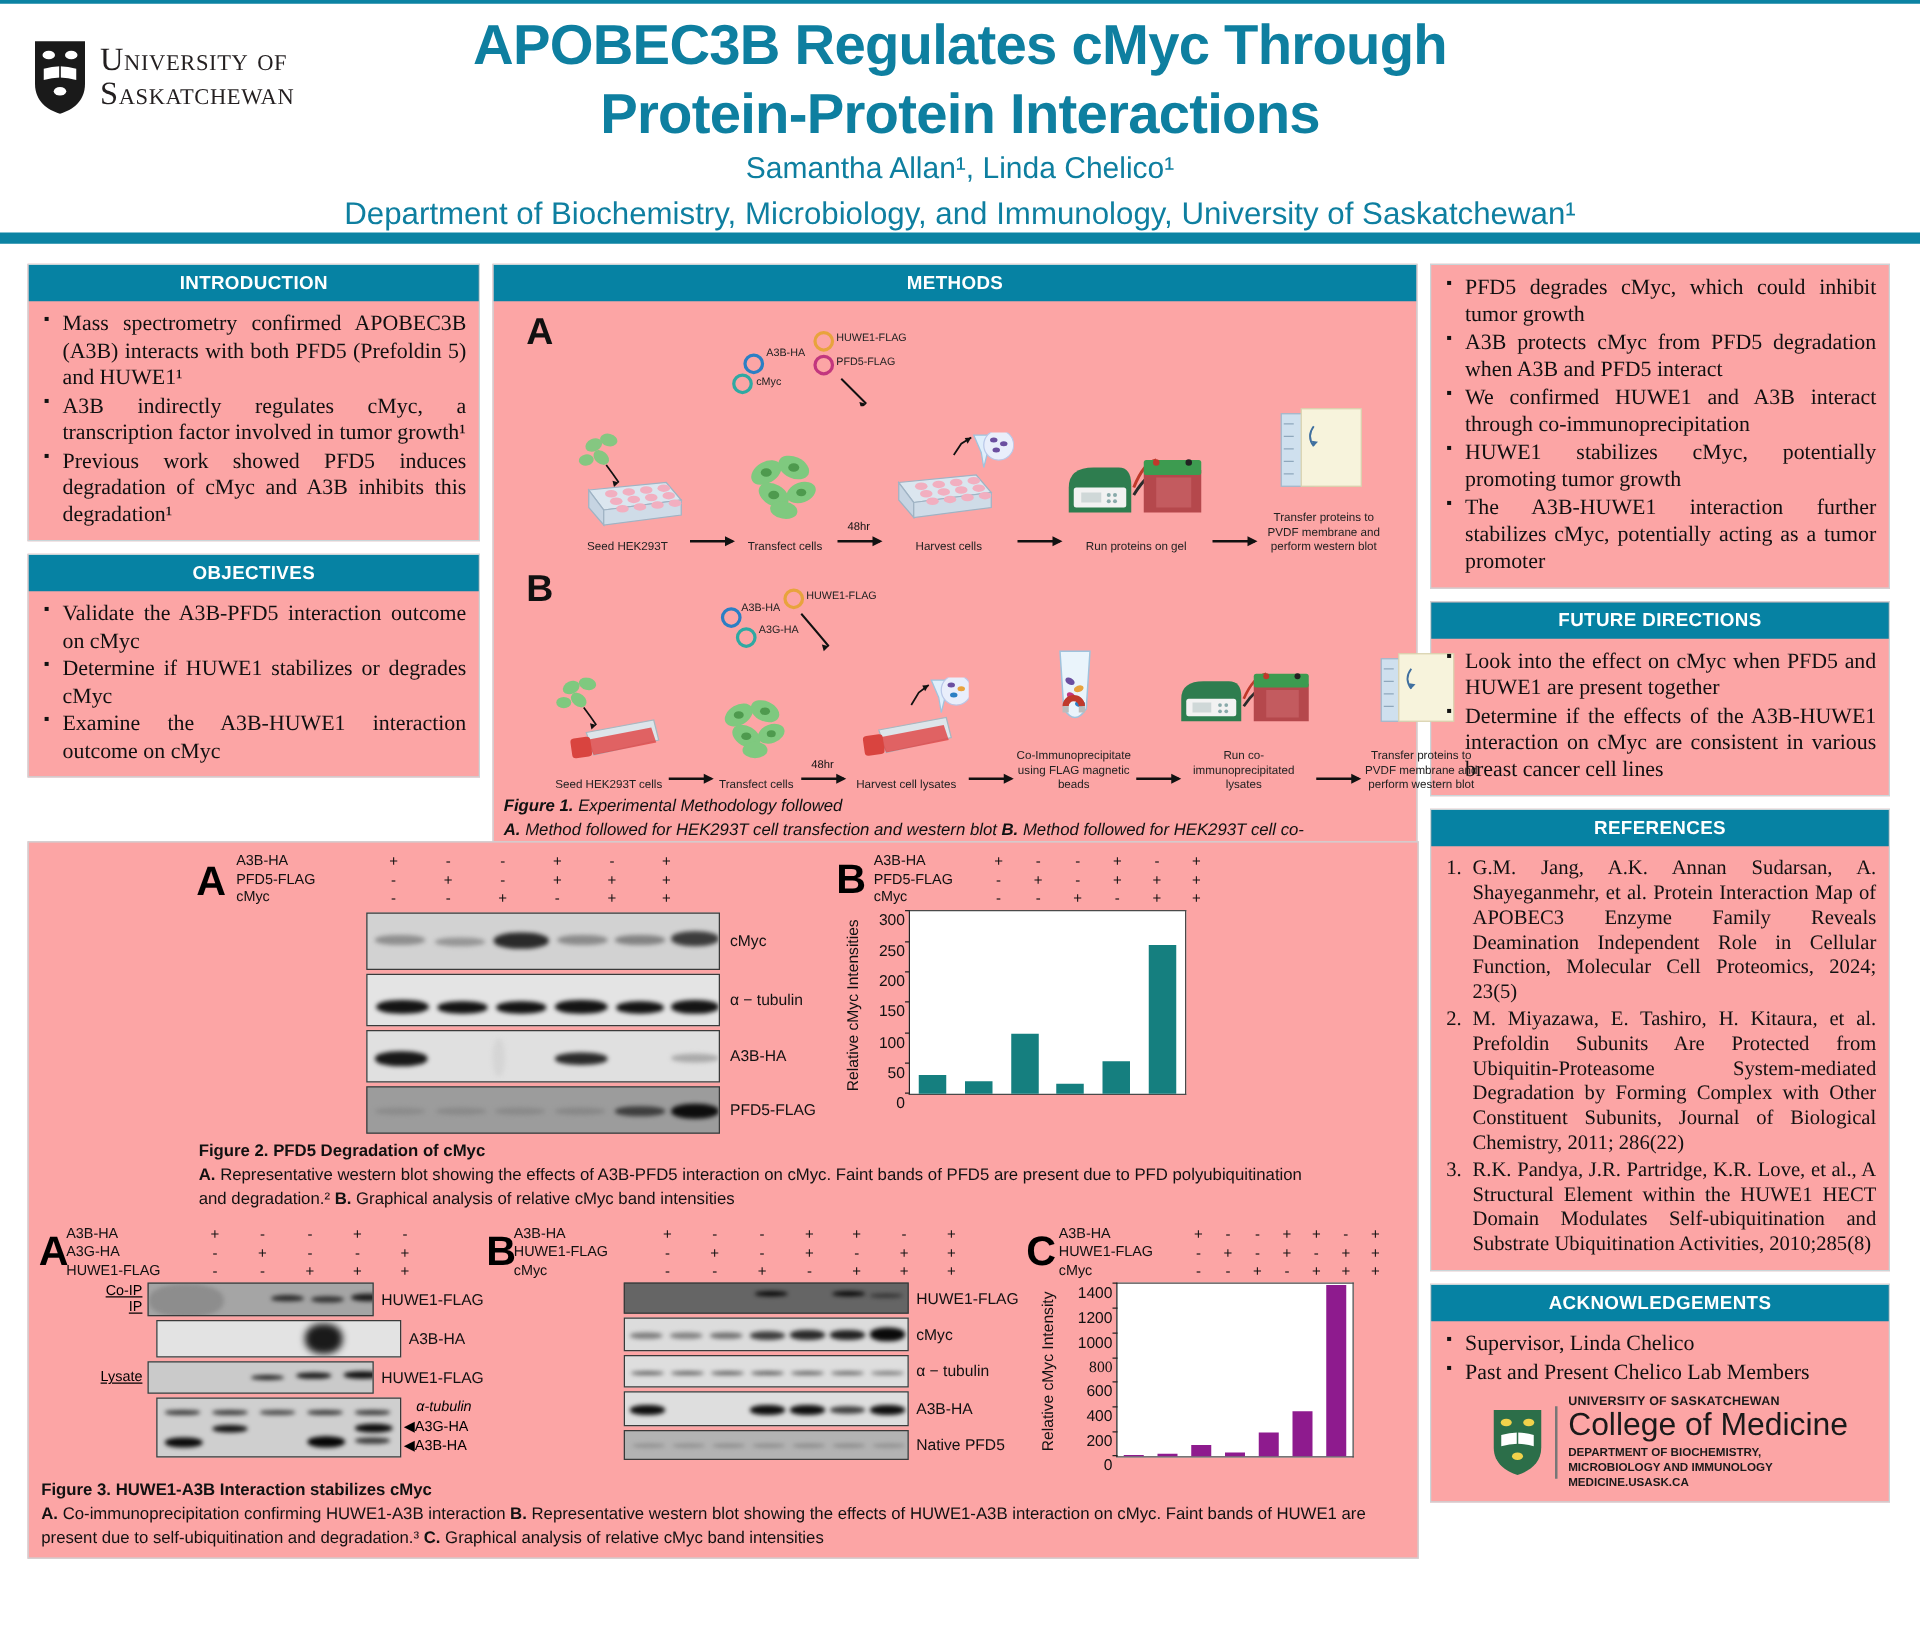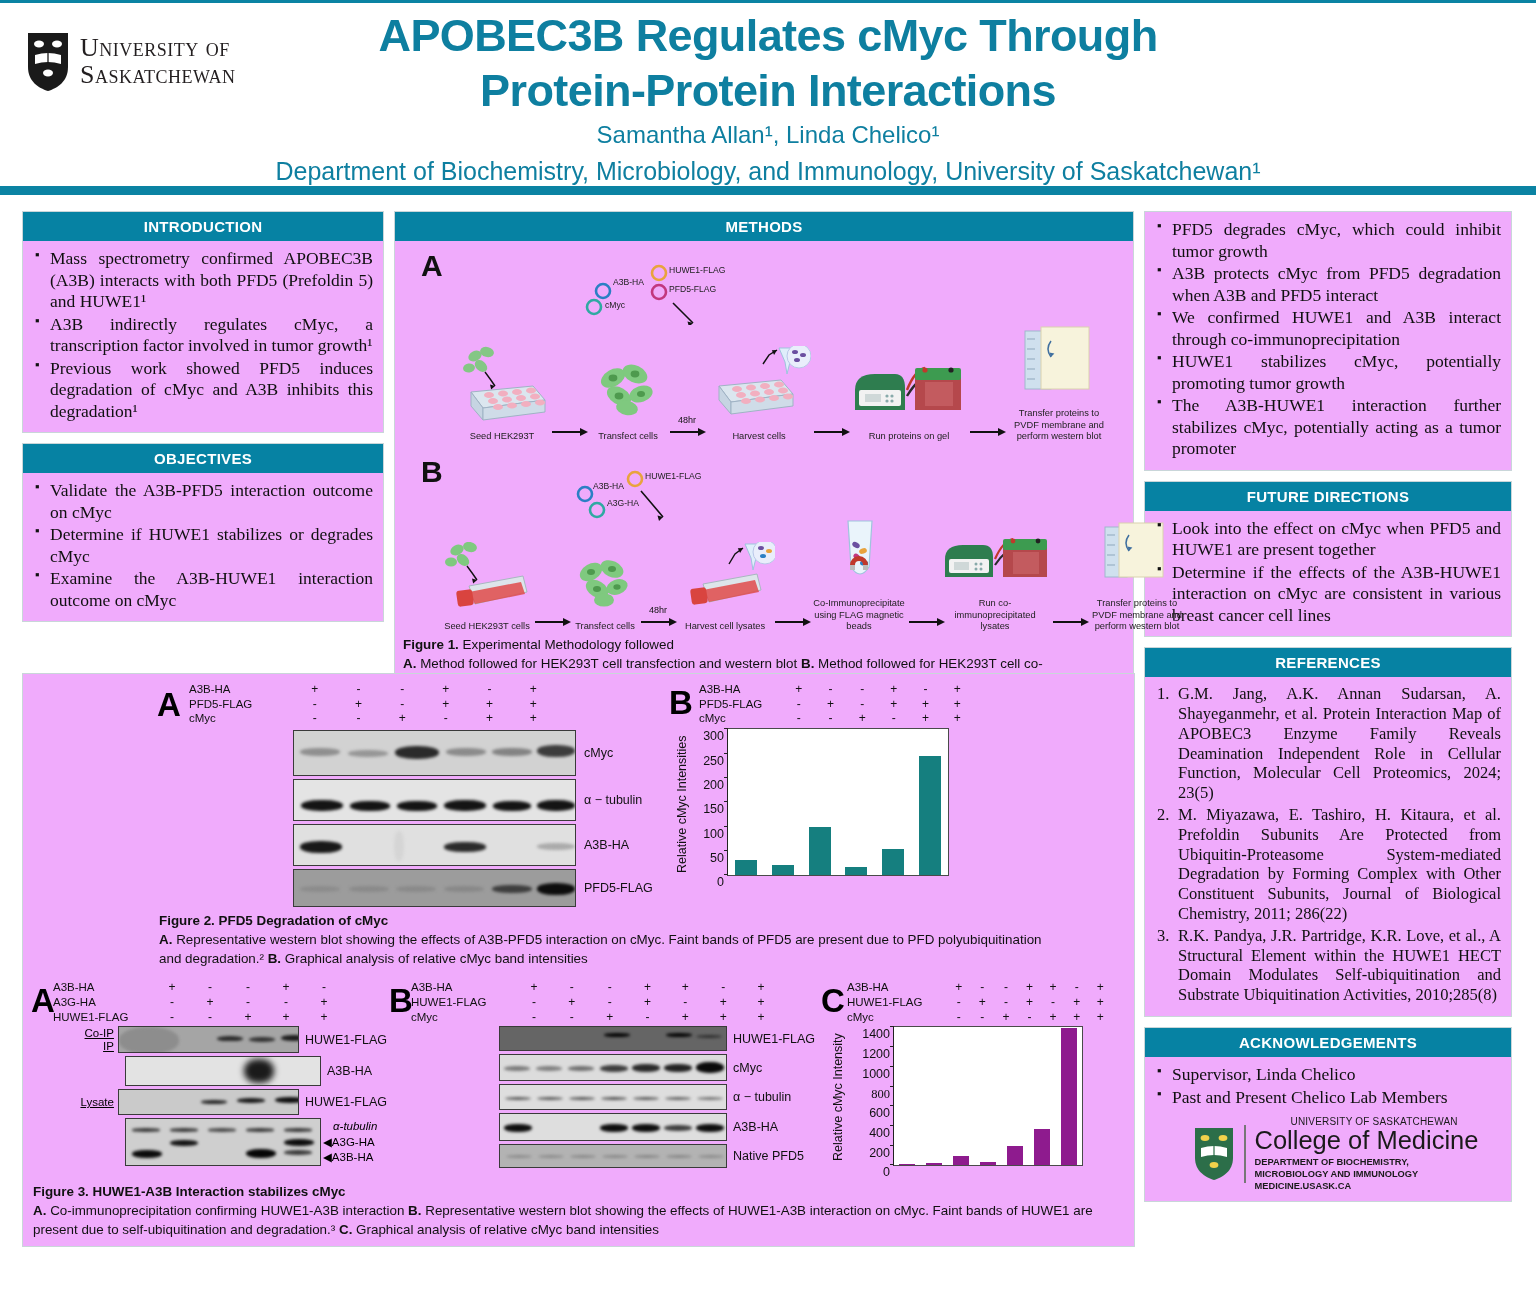--- a/index.html
+++ b/index.html
@@ -60,21 +60,21 @@
     width: 1536px;
     padding: 16px 22px 6px 22px;
   }
   .cols { display: flex; gap: 10px; align-items: flex-start; }
   .col-left  { width: 362px; }
   .col-mid   { width: 740px; }
   .col-right { width: 368px; }
 
   .panel {
     border: 1px solid #c9d6d9;
-    background: #f0abfc;
+    background: #fca5a5;
     margin-bottom: 10px;
   }
   .panel-head {
     background: #0682A3;
     color: #ffffff;
     text-align: center;
     font-weight: bold;
     font-size: 15px;
     letter-spacing: .3px;
     padding: 6px 4px 6px 4px;
@@ -198,21 +198,21 @@
   .ytick {
     position: absolute; right: 100%; transform: translateY(50%);
     font-size: 12.5px; color: #111; padding-right: 4px; white-space: nowrap;
   }
   .ytickmark { position: absolute; right: 100%; width: 4px; height: 1px; background:#222; }
 
   
   .com-logo { display: flex; align-items: center; gap: 9px; margin-top: 8px; padding-left: 38px;}
   .com-shield { width: 42px; height: 56px; }
   .com-divider { width: 1.5px; height: 58px; background: #777; }
-  .com-text .l1 { font-size: 10px; font-weight: normal; color: #1a1a1a; letter-spacing: .2px; margin-left: 36px;}
+  .com-text .l1 { font-size: 10px; font-weight: bold; color: #1a1a1a; letter-spacing: .2px;}
   .com-text .l2 { font-size: 25.5px; color: #1a1a1a; line-height: 1.05; font-weight: normal;}
   .com-text .l3 { font-size: 9.3px; font-weight: bold; color: #1a1a1a; line-height: 1.3; margin-top: 2px;}
 </style>
 </head>
 <body>
 
 <div class="header">
   <div class="logo-usask">
     <svg class="shield" viewBox="0 0 44 62">
       <path d="M2 2 H42 V36 C42 50 32 57 22 60 C12 57 2 50 2 36 Z" fill="#1a1a1a"></path>
@@ -583,21 +583,21 @@
                     </g>
                   <rect x="24" y="4" width="44" height="54" fill="#F7F3DC" stroke="#d9d2ae" stroke-width="1"></rect>
                   <path d="M34 16 Q28 24 34 32" stroke="#3f6f9f" stroke-width="1.5" fill="none"></path>
                   <path d="M34 32 l3.4 -3.6 l-5 -0.8 z" fill="#3f6f9f"></path>
                 </svg>
                 <div class="flow-cap" style="width:100px;">Transfer proteins to PVDF membrane and perform western blot</div>
               </div>
             </div>
           </div>
 
-          <div class="cap" style="margin-top:2px;">
+          <div class="cap" style="margin-top:2px;font-style:italic;">
             <div><b>Figure 1.</b><span> Experimental Methodology followed</span></div>
             <div>
               <b>A.</b><span> Method followed for HEK293T cell transfection and western blot </span><b>B.</b><span> Method followed for HEK293T cell co-immunoprecipitation</span>
             </div>
           </div>
 
         </div>
       </div>
     </div>
 

